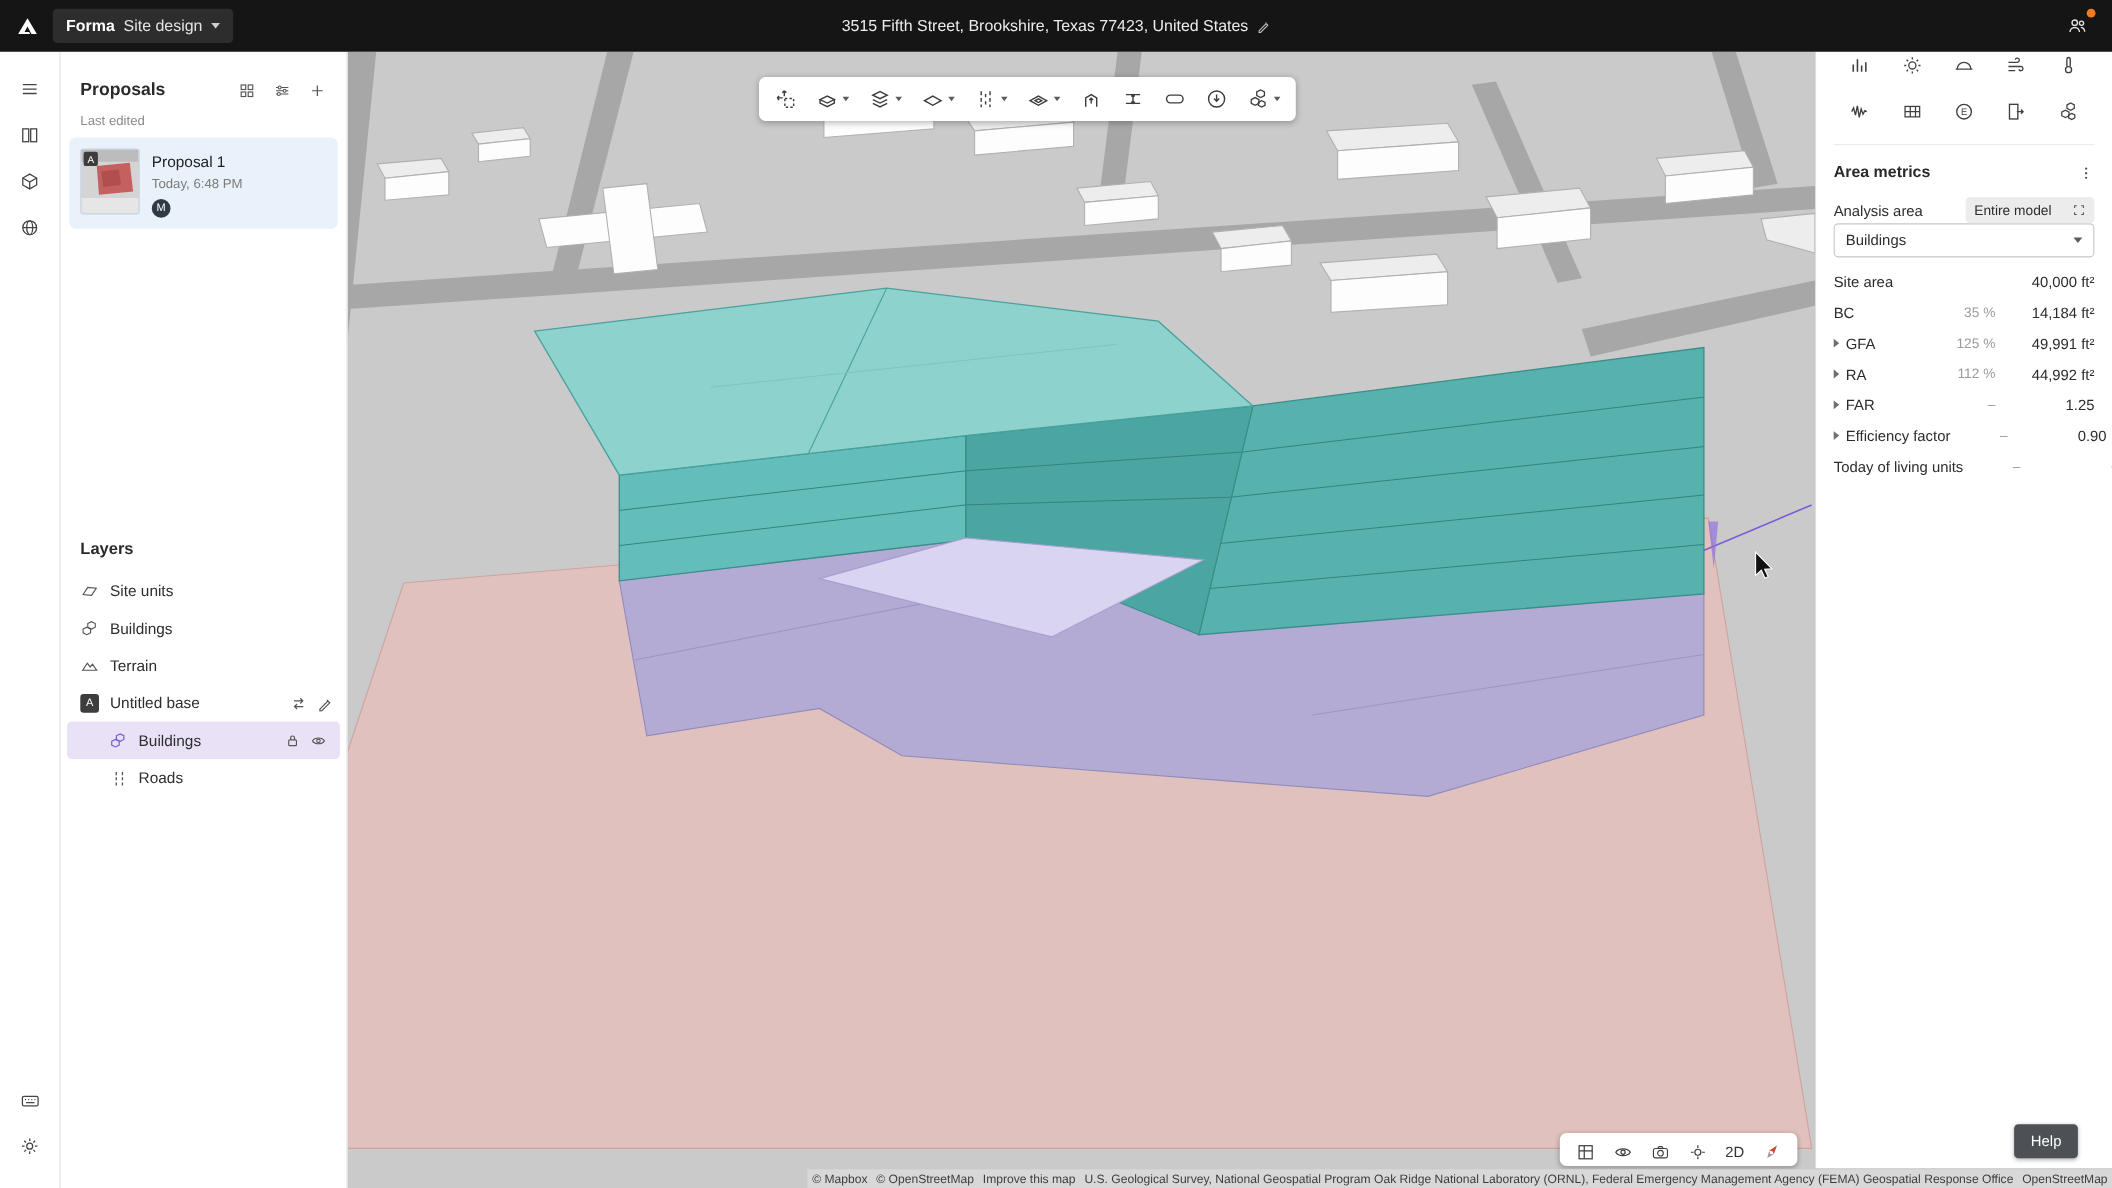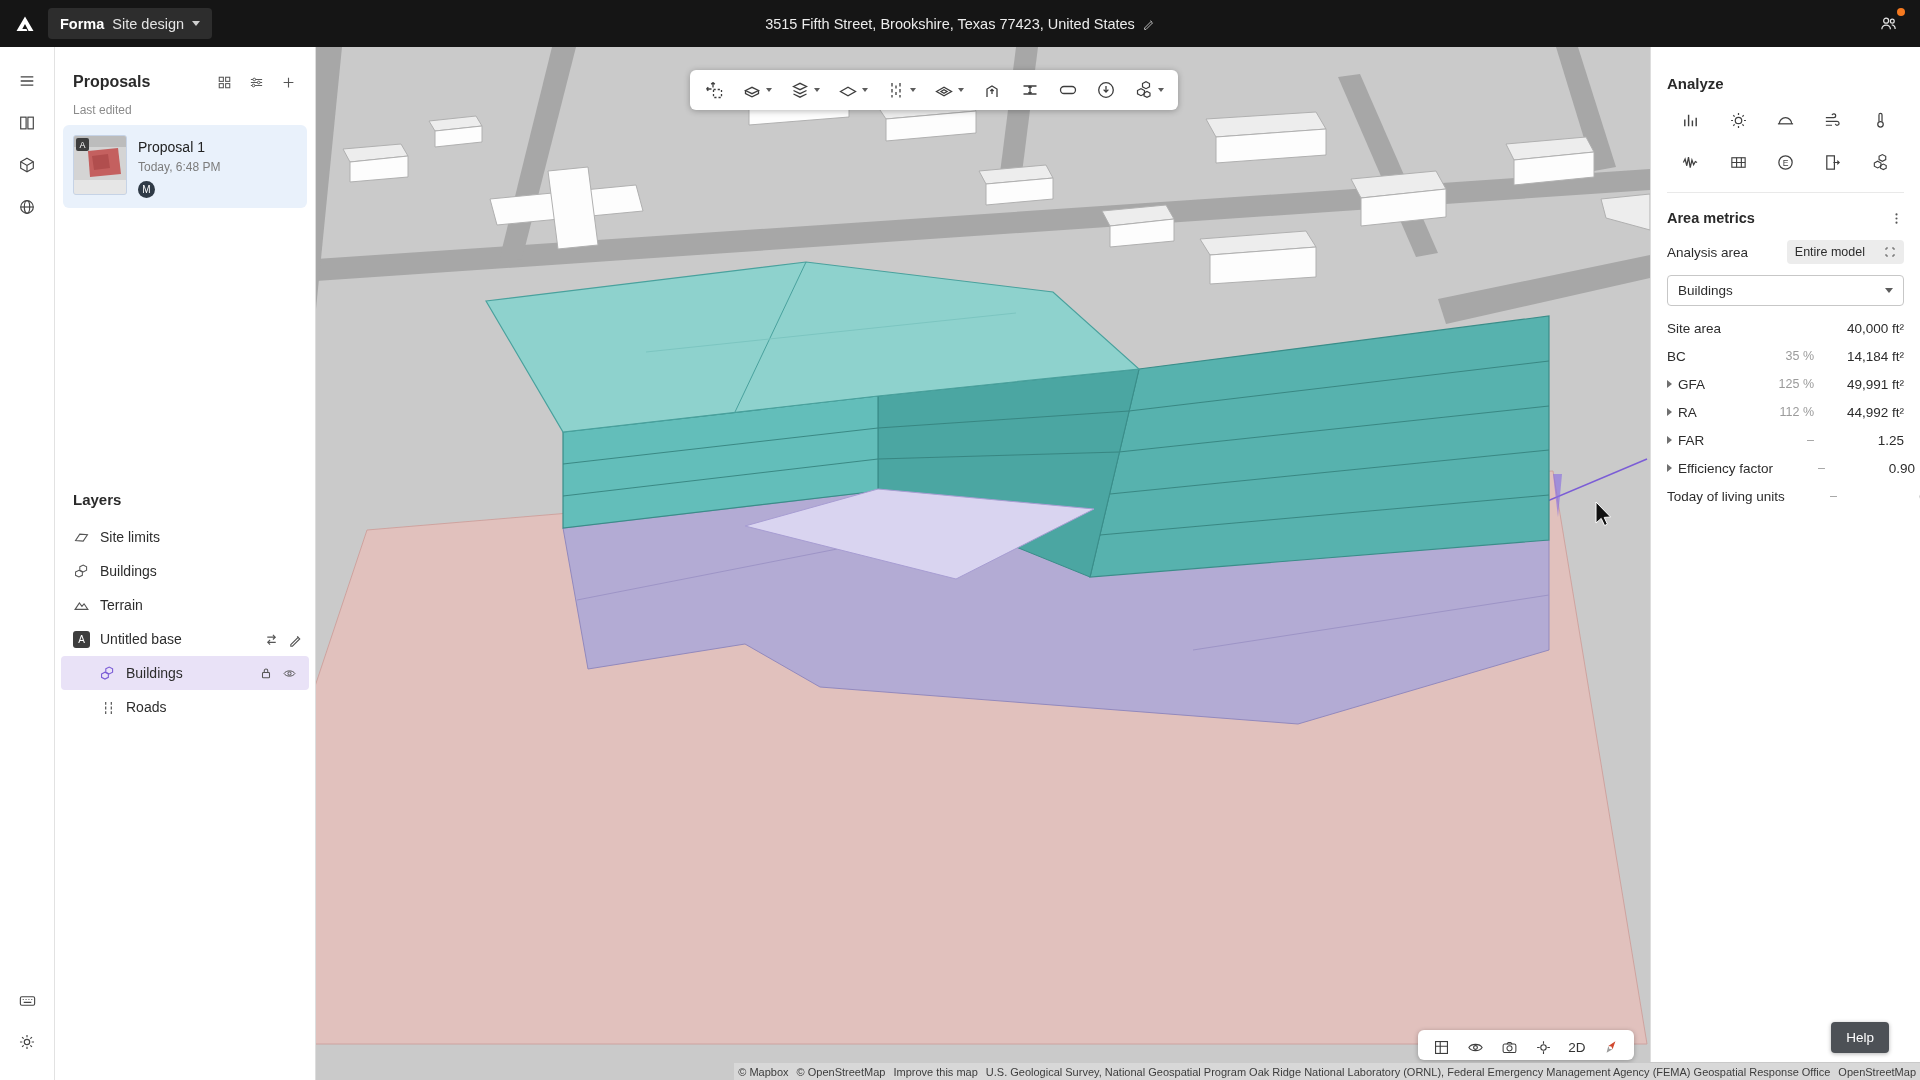--- a/index.html
+++ b/index.html
@@ -64,21 +64,21 @@
   .view-btn{width:30px;height:26px;display:flex;align-items:center;justify-content:center;border-radius:4px;font-size:13px;color:#333}
   .mode-2d{font-weight:400;font-size:13.5px}
 
   
   .analyze{position:absolute;top:47px;right:0;bottom:18px;width:270px;background:#fff;border-left:1px solid #ddd;z-index:50;padding:0 16px}
   .analyze-title{font-size:15px;font-weight:700;color:#2a2a2a;padding:28px 0 16px}
   .analyze-grid{display:grid;grid-template-columns:repeat(5,1fr);row-gap:18px;justify-items:center;padding-bottom:18px;border-bottom:1px solid #e9e9e9}
   .an-tool{width:26px;height:24px;display:flex;align-items:center;justify-content:center;border-radius:4px}
   .metrics-header{display:flex;align-items:center;justify-content:space-between;padding:17px 0 14px}
   .metrics-title{font-size:14.5px;font-weight:700;color:#2a2a2a}
-  .aa-row{display:flex;align-items:center;justify-content:space-between;margin-bottom:11px}
+  .aa-row{display:flex;align-items:center;justify-content:space-between;}
   .aa-label{font-size:13.5px;color:#2d2d2d}
   .pill{display:flex;align-items:center;gap:19px;background:#ececec;border-radius:4px;padding:5px 8px;font-size:12.5px;color:#2d2d2d}
   .select{display:flex;align-items:center;justify-content:space-between;border:1px solid #c7c7c7;border-radius:4px;padding:7px 10px;font-size:13.5px;color:#2d2d2d;margin-bottom:8px;width:100%}
   .metric-row{display:flex;align-items:center;height:28px;font-size:13.5px;color:#2c2c2c;gap:6px}
   .mr-label{flex:1;white-space:nowrap}
   .mr-pct{width:46px;text-align:right;color:#9b9b9b;font-size:12.5px;flex:none}
   .mr-val{width:84px;text-align:right;flex:none;white-space:nowrap}
 
   
   .help-btn{position:absolute;right:31px;bottom:27px;background:#4d5156;color:#fff;font-size:13.5px;border-radius:4px;padding:8px 15px;box-shadow:0 1px 4px rgba(0,0,0,.3);z-index:55}
@@ -206,21 +206,21 @@
       </span>
     </div>
 
     <div class="layers-section">
       <div class="layers-title">Layers</div>
 
       <div class="layer-row">
         <svg width="17" height="17" viewBox="0 0 20 20" fill="none" stroke="#555" stroke-width="1.3">
             <path d="M3 13.5 L8 6 L17 6.8 L12 14.3 Z"></path>
           </svg>
-        <span>Site limits</span>
+        <span>Site units</span>
       </div>
 
       <div class="layer-row">
         <svg width="17" height="17" viewBox="0 0 20 20" fill="none" stroke="#555" stroke-width="1.2">
             <path d="M8 4.5 l4-2 4 2 v4 l-4 2 -4-2 z"></path>
             <path d="M3 10.5 l4-2 4 2 v4 l-4 2 -4-2 z"></path>
           </svg>
         <span>Buildings</span>
       </div>
 
@@ -455,21 +455,20 @@
       <svg width="18" height="18" viewBox="0 0 20 20">
         <g transform="rotate(38 10 10)">
           <polygon points="10,2 13,11 10,9.4 7,11" fill="#d0482e"></polygon>
           <polygon points="10,18 13,11 10,12.8 7,11" fill="#9c9c9c"></polygon>
         </g>
       </svg>
     </button>
   </div>
 
   <aside class="analyze">
-    <div class="analyze-title">Analyze</div>
 
     <div class="analyze-grid">
       <button class="an-tool">
         <svg width="19" height="19" viewBox="0 0 20 20" fill="none" stroke="#404040" stroke-width="1.5">
             <path d="M4 16V9M8 16V4M12 16v-6M16 16V7"></path>
           </svg>
       </button>
       <button class="an-tool">
         <svg width="19" height="19" viewBox="0 0 20 20" fill="none" stroke="#404040" stroke-width="1.3">
             <circle cx="10" cy="10" r="3.4"></circle>

